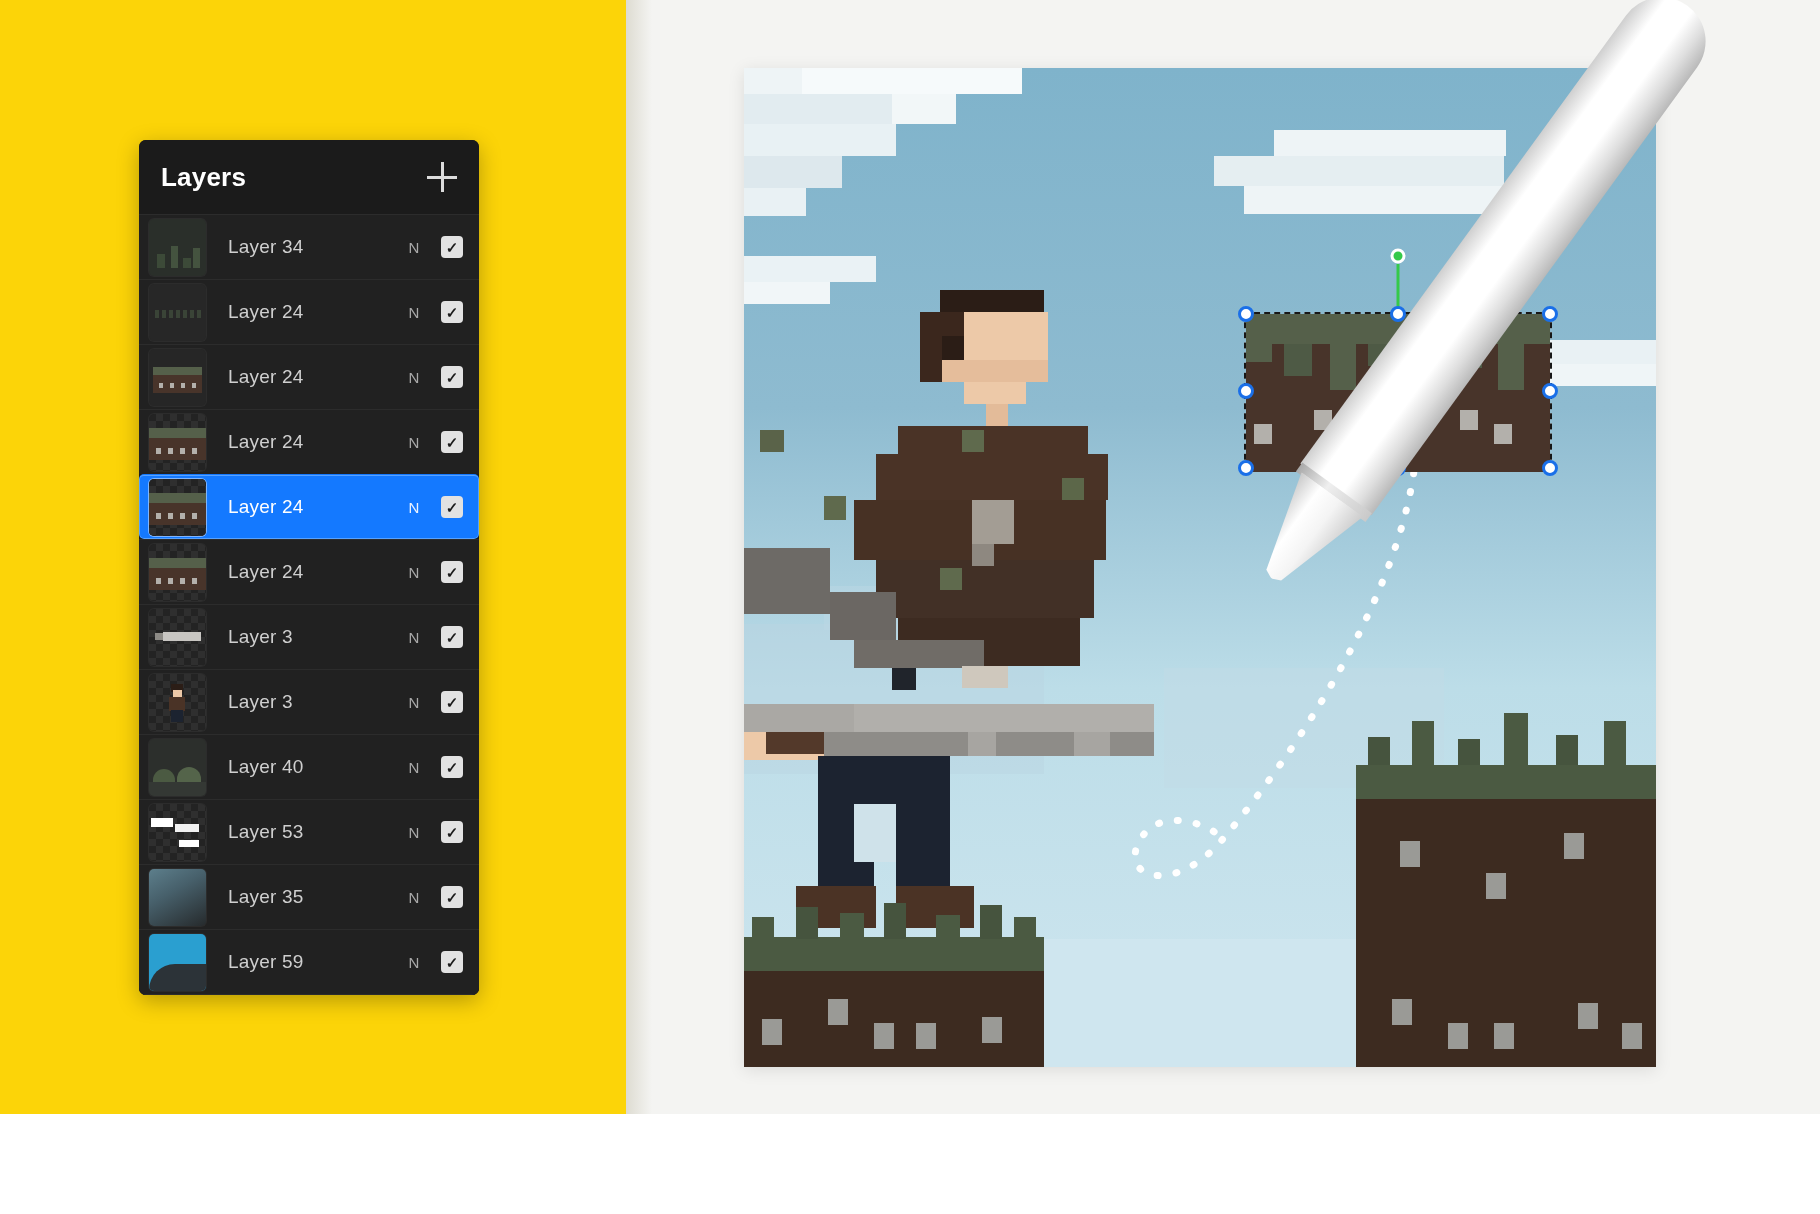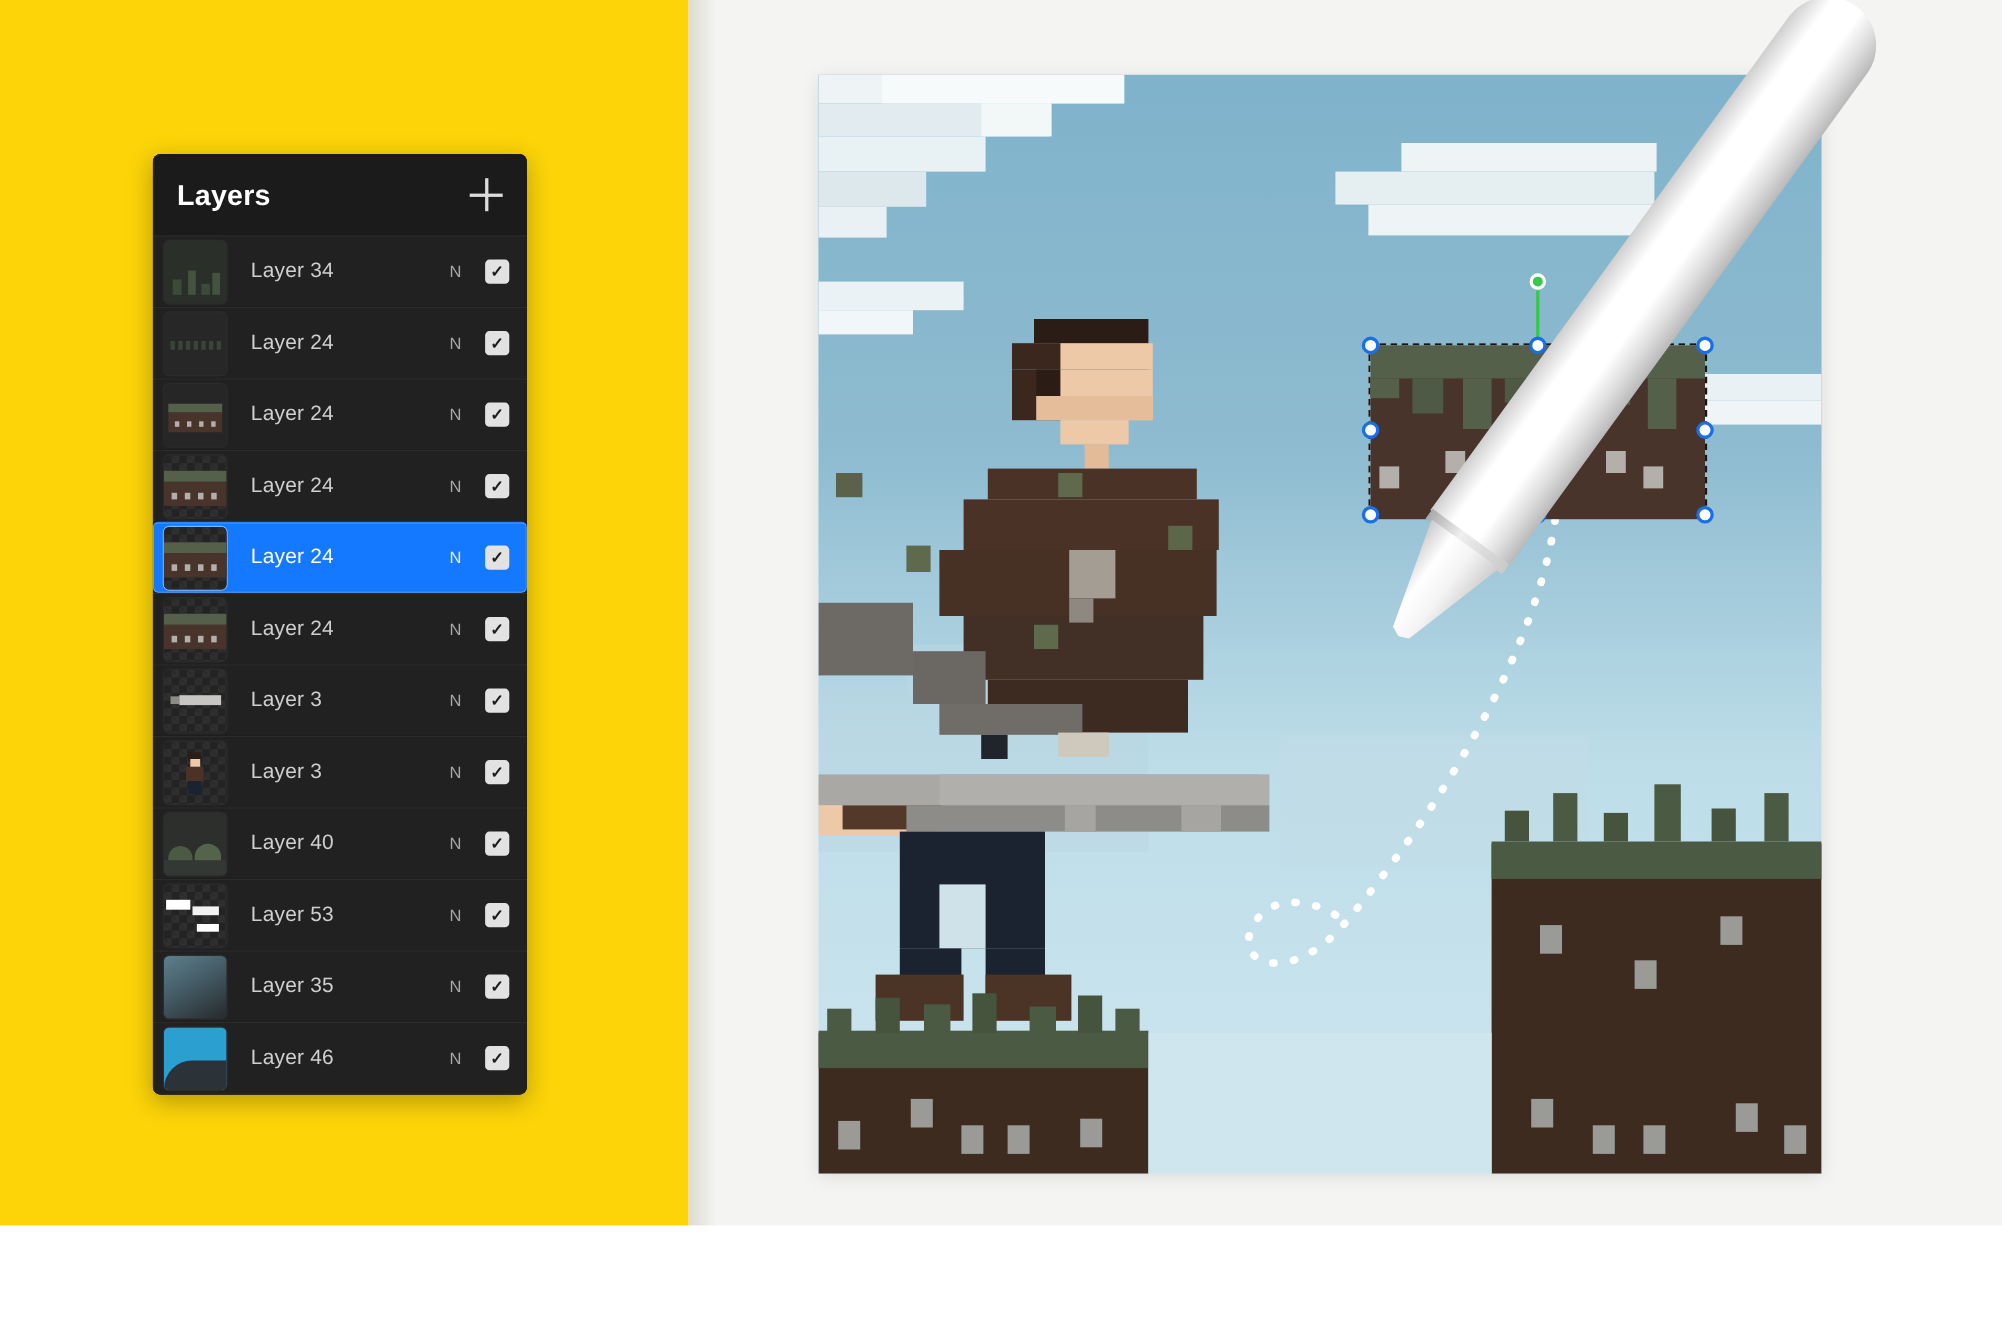--- a/index.html
+++ b/index.html
@@ -481,21 +481,21 @@
           <div class="blend-mode">N</div>
           <div class="vis-check">✓</div>
         </div>
         <div class="layer-row">
           <div class="thumb">
             <div style="position: absolute; inset: 0px;">
               <div style="position: absolute; inset: 0px; background: rgb(42, 159, 208);"></div>
               <div style="position: absolute; left: 0px; top: 30px; width: 57px; height: 27px; background: rgb(44, 51, 56); border-radius: 26px 0px 0px;"></div>
             </div>
           </div>
-          <div class="layer-name">Layer 46</div>
+          <div class="layer-name">Layer 59</div>
           <div class="blend-mode">N</div>
           <div class="vis-check">✓</div>
         </div>
         <div class="layer-row"></div>
       </div>
   </div>
 
 </div>
 
 </body></html>

